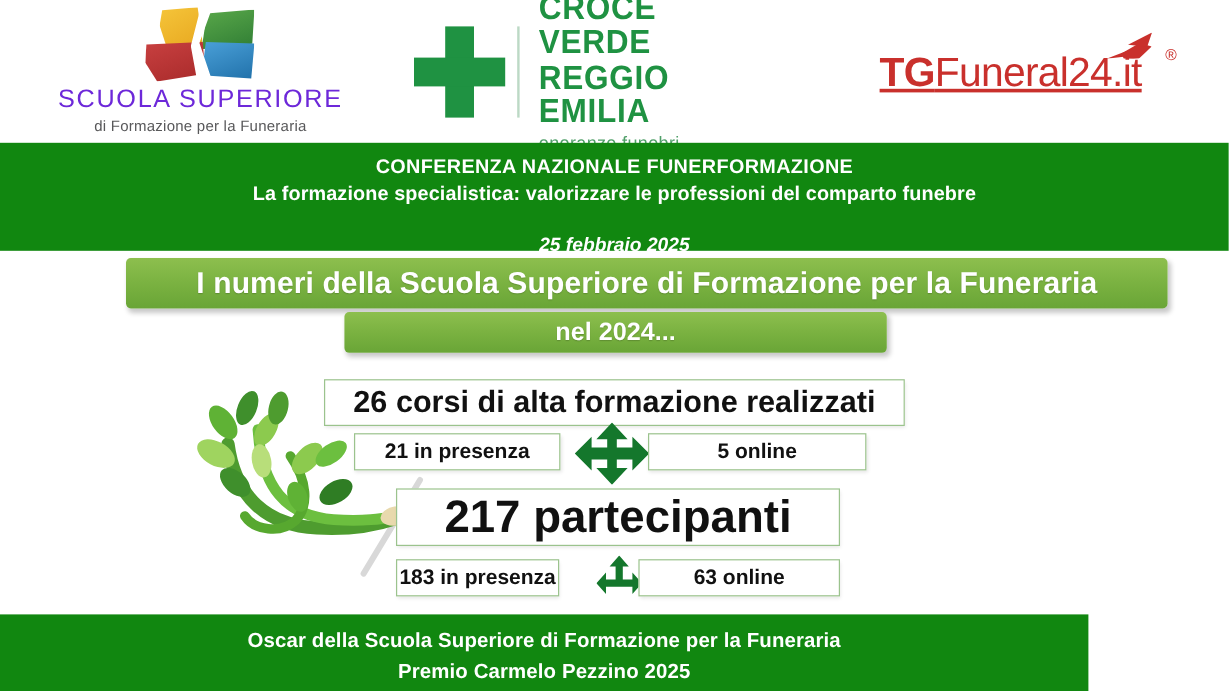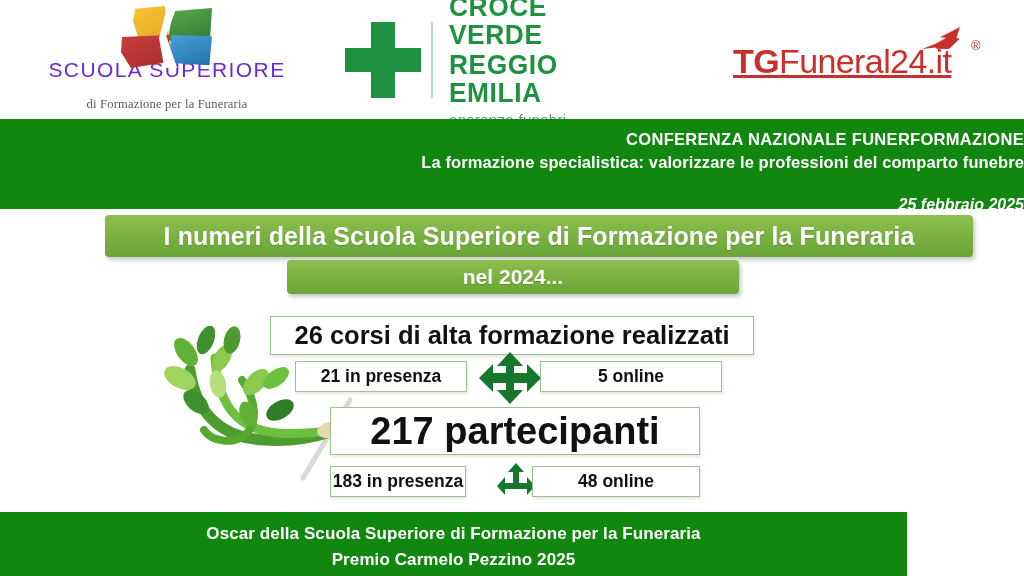--- a/index.html
+++ b/index.html
@@ -71,23 +71,22 @@
     font-size: 21px;
     letter-spacing: 1.4px;
     color: #6d28d9;
     font-weight: 400;
     white-space: nowrap;
   }
   .ss-sub {
     font-size: 12.5px;
     color: #58585a;
     letter-spacing: 0.2px;
-    margin-top: 15px;
+    margin-top: 3px;
     white-space: nowrap;
-    font-family: Liberation Serif, serif;
   }
 
   
   .logo-croce {
     position: absolute;
     left: 345px; top: 14px;
     width: 300px; height: 92px;
     display: flex;
     align-items: center;
   }
@@ -172,21 +171,21 @@
     color: #c9302c;
   }
 
   
   .banner-top {
     position: absolute;
     left: 0; top: 119px;
     width: 1024px; height: 90px;
     background: #118710;
     color: #ffffff;
-    text-align: right;
+    text-align: center;
     padding-top: 9px;
   }
   .banner-l1 {
     font-size: 16.5px;
     font-weight: bold;
     letter-spacing: 0.3px;
     line-height: 1.42;
   }
   .banner-l2 {
     font-size: 16.5px;
@@ -378,20 +377,20 @@
 
   <div class="statbox box-pres2">183 in presenza</div>
 
   <div class="arrow-3way">
     <svg viewBox="0 0 38 36" width="38" height="36" xmlns="http://www.w3.org/2000/svg">
       <path d="M19 0 L27 9 L22 9 L22 20 L30 20 L30 14 L38 23 L30 32 L30 26 L8 26
                L8 32 L0 23 L8 14 L8 20 L16 20 L16 9 L11 9 Z" fill="#14772c"></path>
     </svg>
   </div>
 
-  <div class="statbox box-onl2">48 online</div>
+  <div class="statbox box-onl2">63 online</div>
 
   <div class="banner-bottom">
     <div class="banner-b1">Oscar della Scuola Superiore di Formazione per la Funeraria</div>
     <div class="banner-b2">Premio Carmelo Pezzino 2025</div>
   </div>
 
 </div>
 
 </body></html>

